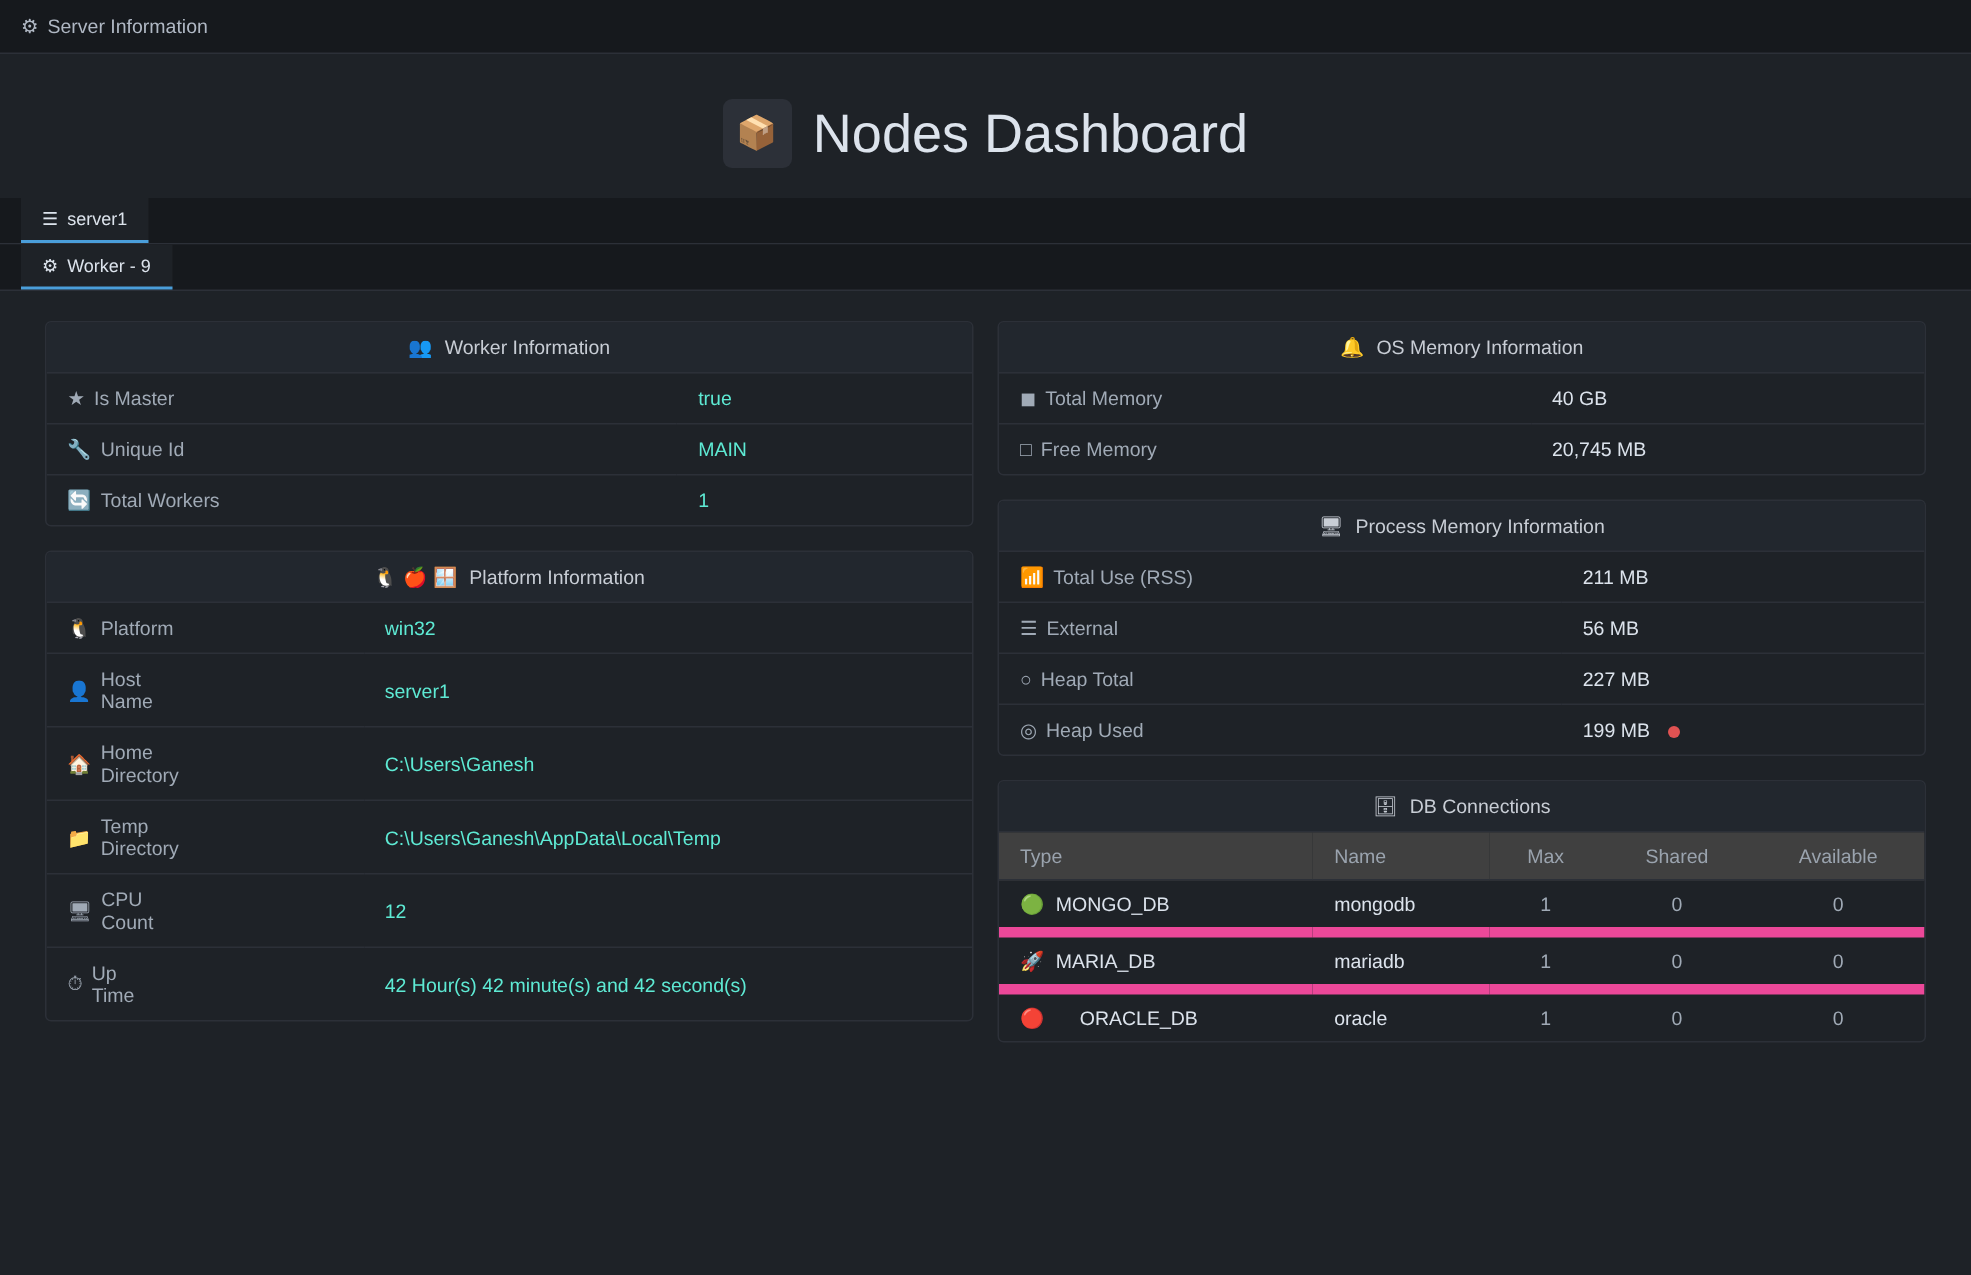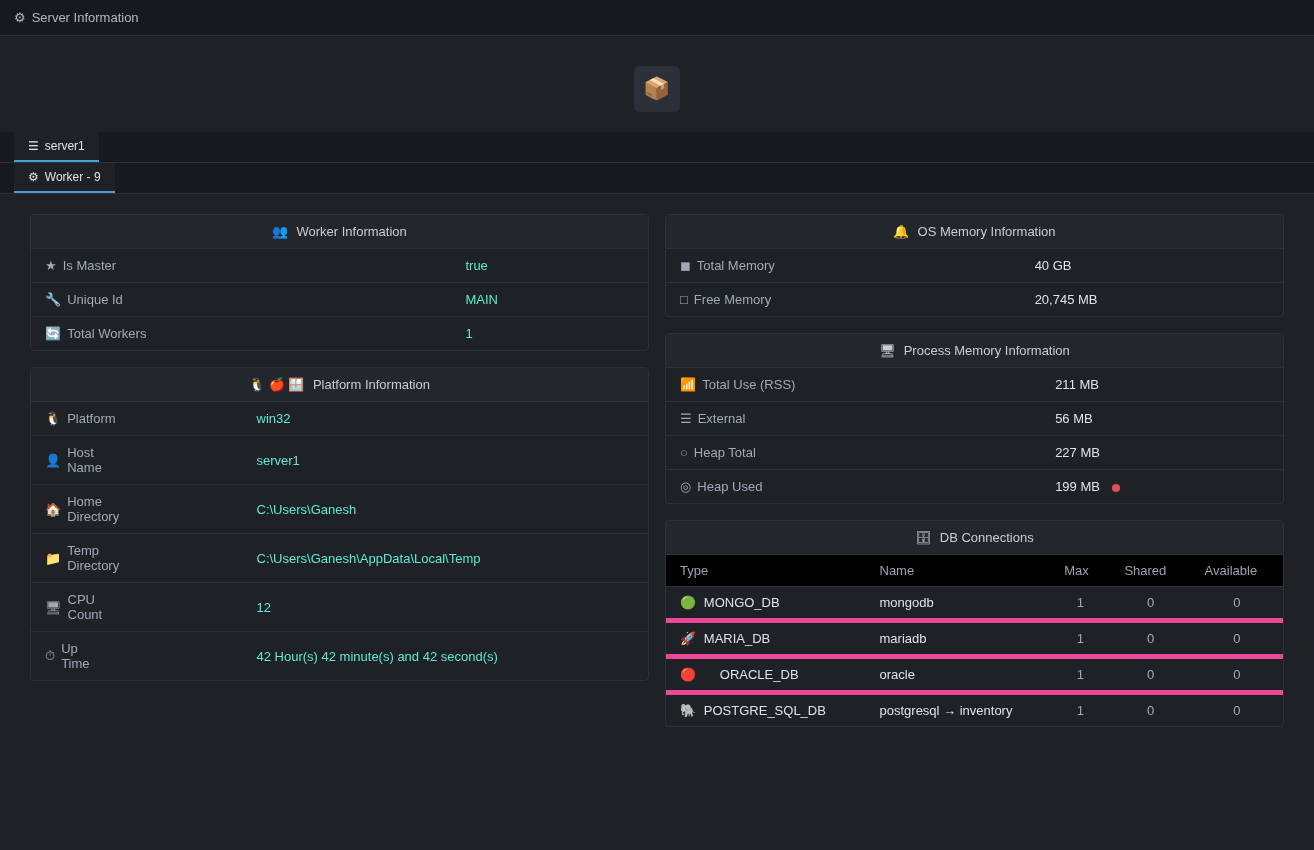--- a/index.html
+++ b/index.html
@@ -166,31 +166,31 @@
       margin-left: 8px;
       vertical-align: middle;
     }
 
     
     .db-table {
       width: 100%;
       border-collapse: collapse;
     }
     .db-table th {
-      background: #000000;
+      background: #404040;
       color: #9aa3ae;
       font-weight: normal;
       padding: 8px 14px;
       text-align: left;
       border-bottom: 1px solid #2c3038;
     }
-    .db-table th.center { text-align: left; }
+    .db-table th.center { text-align: center; }
     .db-table td {
       padding: 8px 14px;
-      border-bottom: 5px solid #ec4899;
+      border-bottom: 7px solid #ec4899;
       color: #dce3ec;
     }
     .db-table td.center { text-align: center; color: #a0aab6; }
     .db-table tr:last-child td { border-bottom: none; }
 
     .left-panels {
       display: flex;
       flex-direction: column;
       gap: 16px;
     }
@@ -213,20 +213,21 @@
 <div class="top-bar">
   <span class="top-bar-title">
     <span>⚙</span>
     <span>Server Information</span>
   </span>
 </div>
 
 <div class="heading-area">
   <h1>
     <span class="heading-icon">📦</span>
+    <span>Nodes Dashboard</span>
   </h1>
 </div>
 
 <div class="tab-bar">
   <span class="tab-item active">
     <span>☰</span>
     <span>server1</span>
   </span>
 </div>
 
@@ -436,28 +437,18 @@
             <tr>
       <td>
         <span>🔴</span>
         <span style="margin-left:20px">ORACLE_DB</span>
       </td>
       <td>oracle</td>
       <td class="center">1</td>
       <td class="center">0</td>
       <td class="center">0</td>
     </tr>
-            <tr>
-      <td>
-        <span>🐘</span>
-        <span style="margin-left:4px">POSTGRE_SQL_DB</span>
-      </td>
-      <td>postgresql → inventory</td>
-      <td class="center">1</td>
-      <td class="center">0</td>
-      <td class="center">0</td>
-    </tr>
           </tbody>
       </table>
     </div>
 
   </div>
 </div>
 
 </body></html>

